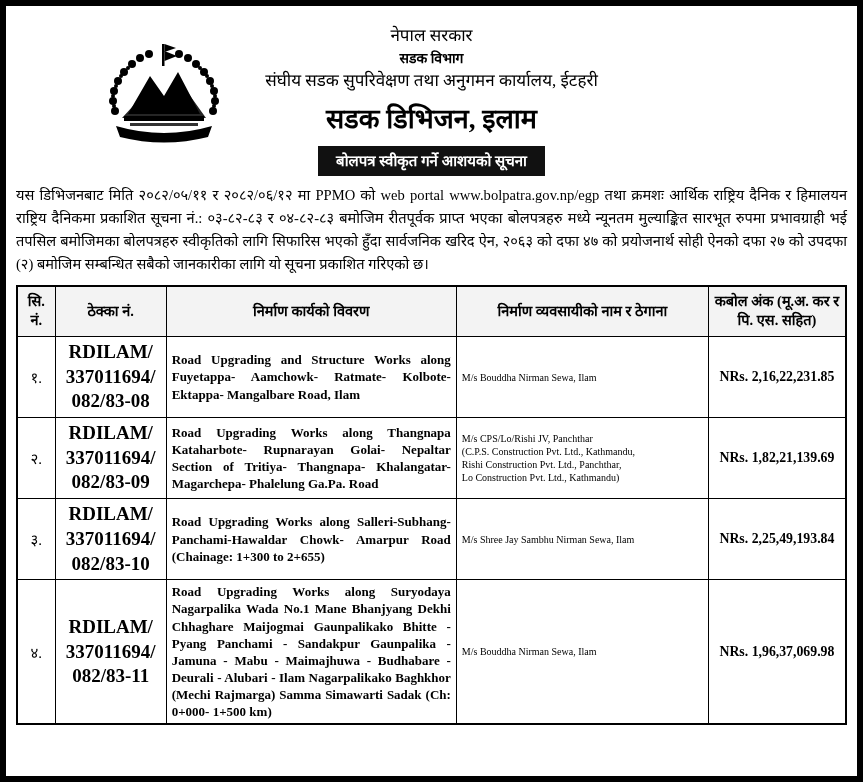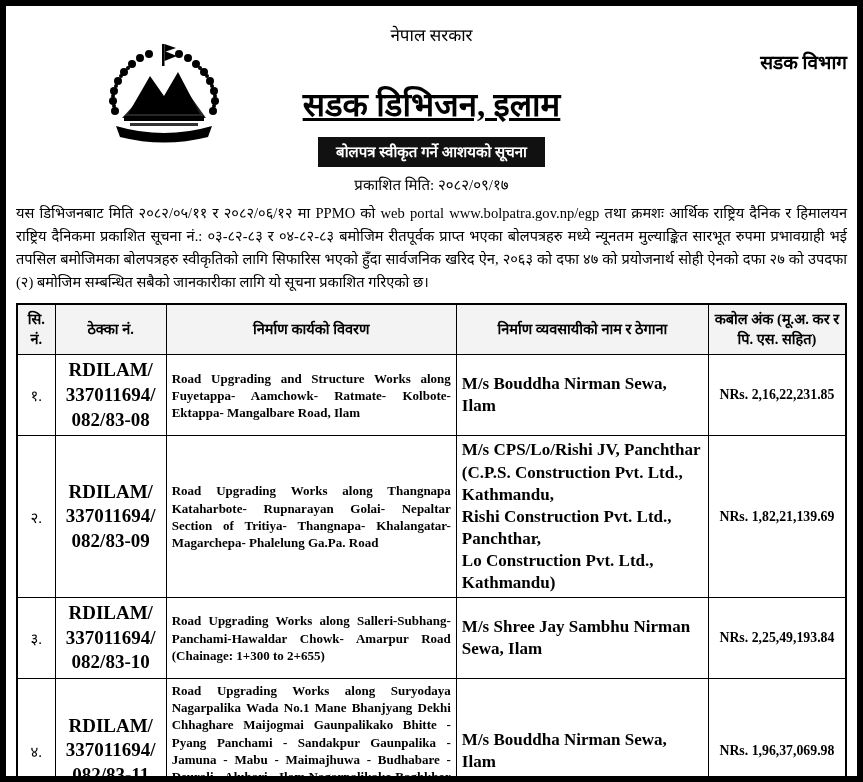--- a/index.html
+++ b/index.html
@@ -17,23 +17,23 @@
     padding: 8px 10px 15px 10px;
     overflow: hidden;
   }
   .emblem {
     position: absolute; left: 88px; top: 32px;
     width: 140px; height: 110px;
   }
   .header { text-align: center; margin-top: 10px; line-height: 1.45; }
   .h-gov      { font-size: 17px; }
   .h-ministry { font-size: 17px; }
-  .h-dept     { font-size: 19px; font-weight: bold; text-align: right; }
+  .h-dept     { font-size: 14px; font-weight: bold; }
   .h-office   { font-size: 17px; }
-  .h-division { font-size: 33px; font-weight: bold; margin-top: 6px; text-decoration: underline; }
+  .h-division { font-size: 27px; font-weight: bold; margin-top: 6px; }
   .banner-wrap { text-align: center; margin-top: 7px; }
   .banner {
     display: inline-block;
     background: #111; color: #fff;
     font-size: 15px; font-weight: bold;
     padding: 4px 18px 6px 18px;
   }
   .pubdate { text-align: center; font-size: 15px; margin-top: 7px; }
   .notice-par {
     margin-top: 8px;
@@ -62,21 +62,21 @@
   }
   col.c-sn   { width: 4.6%; }
   col.c-no   { width: 13.4%; }
   col.c-desc { width: 35.0%; }
   col.c-name { width: 30.4%; }
   col.c-amt  { width: 16.6%; }
   td.sn   { text-align: center; font-size: 15px; }
   td.cno  { text-align: center; font-size: 19px; font-weight: bold; white-space: pre-line; line-height: 1.3; }
   td.desc { text-align: justify; font-size: 13px; line-height: 1.32; font-weight: bold; font-weight: 600; }
   td.desc { font-weight: bold; }
-  td.name { text-align: left; font-size: 17px; font-weight: bold; white-space: pre-line; line-height: 1.3; }
+  td.name { text-align: left; font-size: 10px; font-weight: normal; white-space: pre-line; line-height: 1.3; }
   td.amt  { text-align: center; font-size: 13.8px; font-weight: bold; }
 </style>
 </head>
 <body>
 
 <div class="page">
 
   <svg class="emblem" viewBox="0 0 140 110" aria-hidden="true">
     <g fill="#000">
 
@@ -125,28 +125,28 @@
       <rect x="30" y="78" width="80" height="5"></rect>
       <rect x="36" y="85" width="68" height="3" opacity="0.8"></rect>
 
       <path d="M22 88 Q70 102 118 88 L114 99 Q70 110 26 99 Z"></path>
     </g>
   </svg>
 
   <div class="header">
     <div class="h-gov">नेपाल सरकार</div>
     <div class="h-dept">सडक विभाग</div>
+    <div class="h-office">संघीय सडक सुपरिवेक्षण तथा अनुगमन कार्यालय, ईटहरी</div>
     <div class="h-division">सडक डिभिजन, इलाम</div>
   </div>
 
   <div class="banner-wrap">
     <div class="banner">बोलपत्र स्वीकृत गर्ने आशयको सूचना</div>
   </div>
 
-  <div class="pubdate">प्रकाशित मिति: २०८२/०९/१७</div>
 
   <div class="notice-par">यस डिभिजनबाट मिति २०८२/०५/११ र २०८२/०६/१२ मा PPMO को web portal www.bolpatra.gov.np/egp तथा क्रमशः आर्थिक राष्ट्रिय दैनिक र हिमालयन राष्ट्रिय दैनिकमा प्रकाशित सूचना नं.: ०३-८२-८३ र ०४-८२-८३ बमोजिम रीतपूर्वक प्राप्त भएका बोलपत्रहरु मध्ये न्यूनतम मुल्याङ्कित सारभूत रुपमा प्रभावग्राही भई तपसिल बमोजिमका बोलपत्रहरु स्वीकृतिको लागि सिफारिस भएको हुँदा सार्वजनिक खरिद ऐन, २०६३ को दफा ४७ को प्रयोजनार्थ सोही ऐनको दफा २७ को उपदफा (२) बमोजिम सम्बन्धित सबैको जानकारीका लागि यो सूचना प्रकाशित गरिएको छ।</div>
 
   <table class="tender">
     <colgroup>
       <col class="c-sn">
         <col class="c-no">
         <col class="c-desc">
         <col class="c-name">
         <col class="c-amt">

